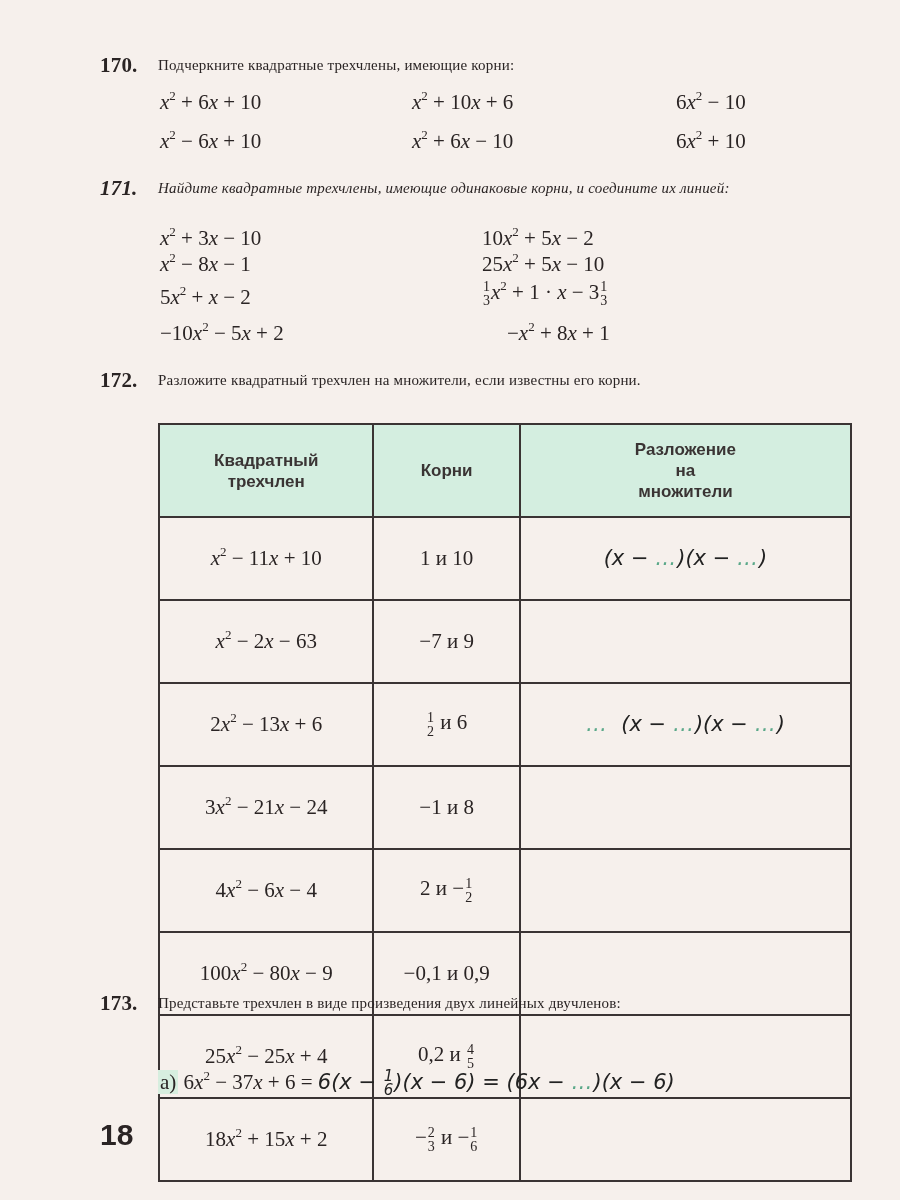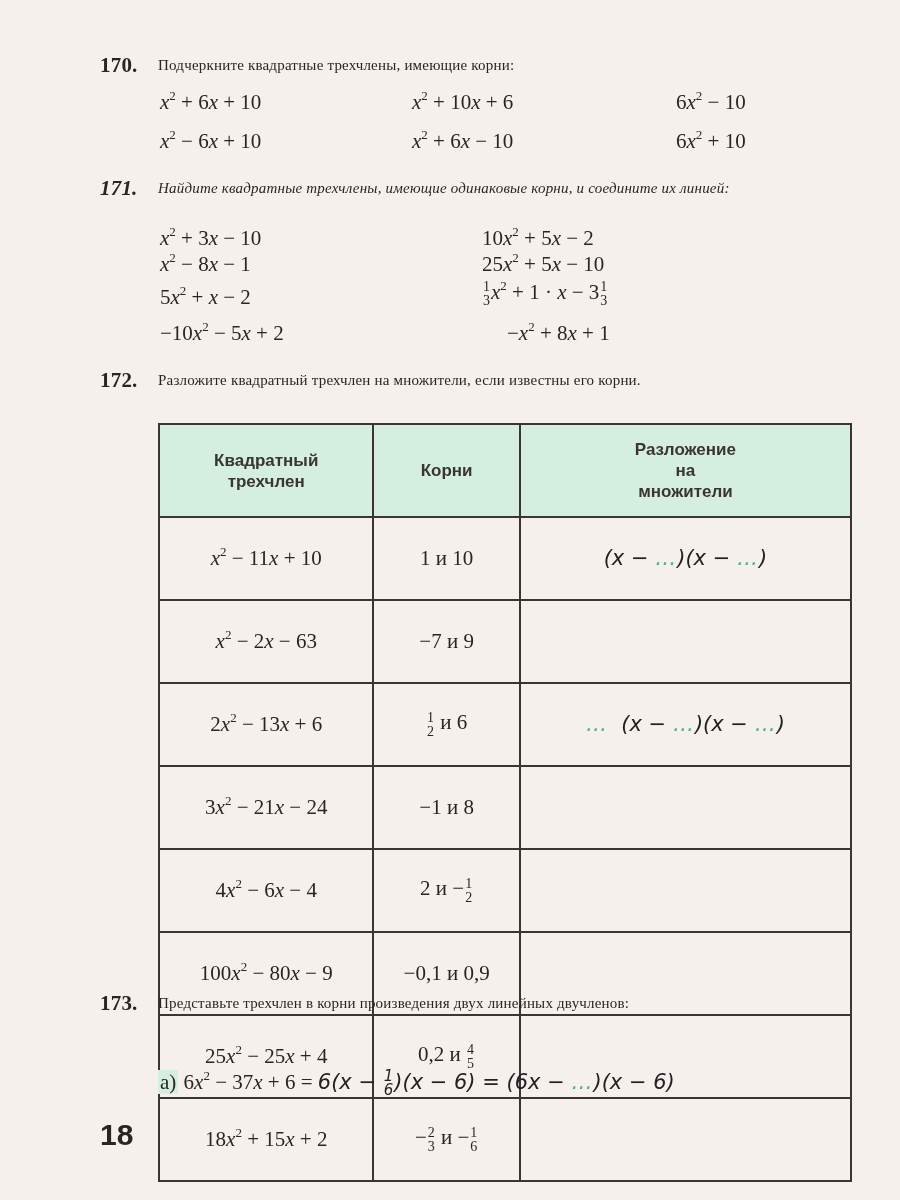--- a/index.html
+++ b/index.html
@@ -133,21 +133,21 @@
     <td class="c1">18<i>x</i><sup>2</sup> + 15<i>x</i> + 2</td>
     <td class="c2">−<span class="frac"><span>2</span><span>3</span></span> и −<span class="frac"><span>1</span><span>6</span></span></td>
     <td class="c3"></td>
   </tr>
 </tbody>
   </table>
 
 <div class="ex" style="top:990px;">
   <div class="ex-head">
     <span class="ex-num">173.</span>
-    <span class="ex-text">Представьте трехчлен в корни произведения двух линейных двучленов:</span>
+    <span class="ex-text">Представьте трехчлен в виде произведения двух линейных двучленов:</span>
   </div>
 </div>
 <div class="math" style="left:158px; top:1060px;margin-top:9px;">
   <span class="label-a">а)</span>
   6<i>x</i><sup>2</sup> − 37<i>x</i> + 6 =
   <span class="hand">6(x − <span class="frac" style="font-size:15px;"><span>1</span><span>6</span></span>)(x − 6) = (6x − <span class="dots">…</span>)(x − 6)</span>
 </div>
 
 <div class="page-num">18</div>
 

